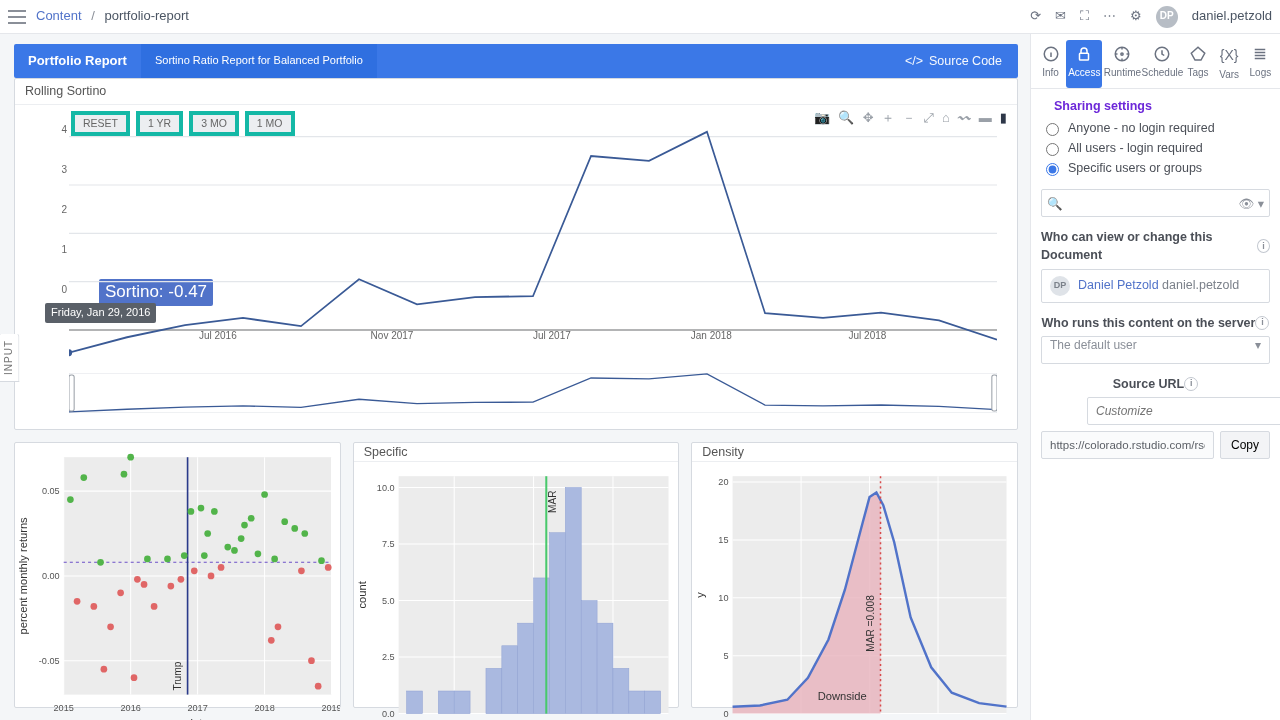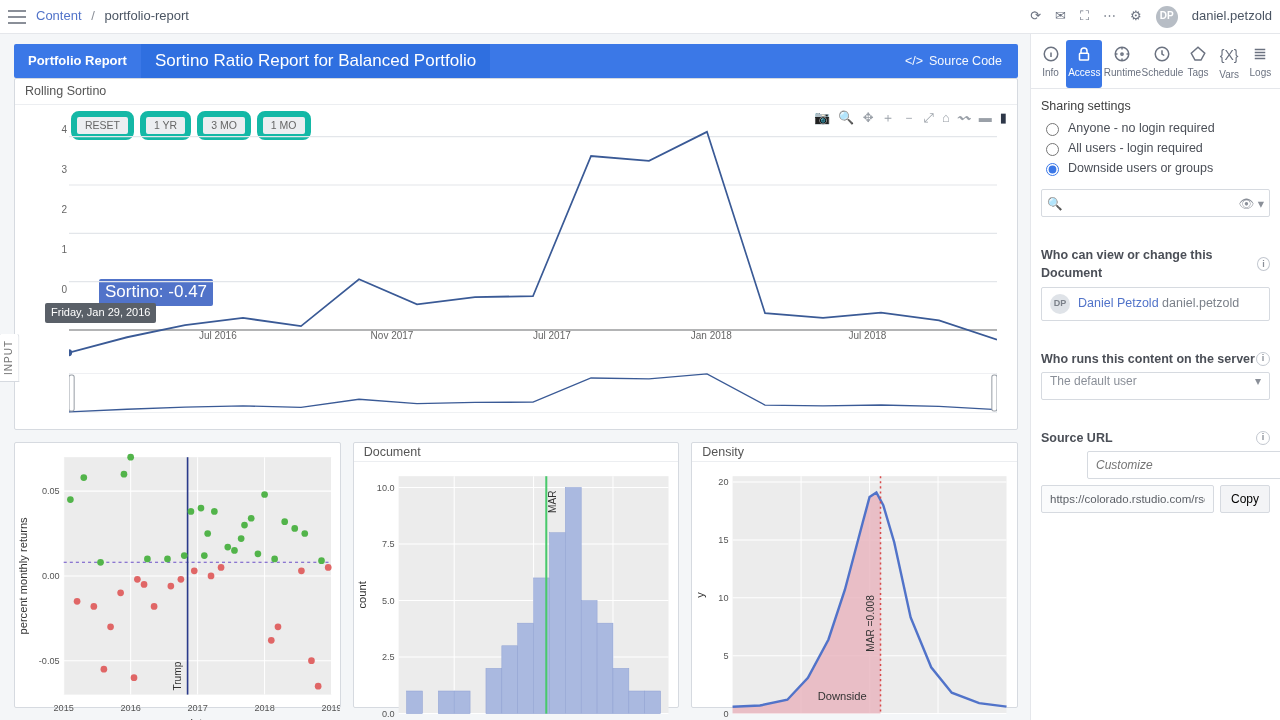--- a/index.html
+++ b/index.html
@@ -27,55 +27,55 @@
   .top-right .ic{cursor:pointer}
   .avatar{width:22px;height:22px;border-radius:50%;background:#b7bdc5;color:#fff;display:flex;align-items:center;justify-content:center;font-size:10px;font-weight:600}
   .user{color:#4b5563}
   
   .wrap{display:flex;height:calc(720px - 34px)}
   .left{flex:1;padding:10px 12px 12px 14px;overflow:hidden}
   .right{width:250px;border-left:1px solid #e5e7eb;background:#fff;padding:6px 10px 12px 10px;font-size:12.5px;color:#3a3f47}
   
   .bluebar{height:34px;border-radius:2px;overflow:hidden;display:flex;align-items:stretch;color:#fff;background:var(--blue)}
   .bluebar .title{display:flex;align-items:center;padding:16px 14px;font-weight:600}
-  .bluebar .subtitle{display:flex;align-items:center;padding:0 14px;background:var(--blue-dark);font-size:17px}
+  .bluebar .subtitle{display:flex;align-items:center;padding:0 14px;background:var(--blue-dark);font-size:11px}
   .bluebar .src{margin-left:auto;display:flex;align-items:center;padding:0 16px;gap:6px;font-size:12.5px;opacity:.95}
   
   .panel{background:#fff;border:1px solid var(--border);border-radius:2px}
   .panel .ph{height:26px;display:flex;align-items:center;padding:0 10px;border-bottom:1px solid #eceef1;color:#555;font-size:12.5px}
   .main{height:calc(100% - 34px);display:flex;flex-direction:column;gap:12px}
   .rolling{height:352px}
   .rolling .body{position:relative;height:calc(100% - 26px)}
   .pills{position:absolute;left:56px;top:6px;display:flex;gap:6px}
-  .pill{background:var(--pill-bg);border:6px solid #14b8a6;border-radius:8px;padding:1px 8px;font-size:10.5px;color:#666;cursor:pointer}
+  .pill{background:var(--pill-bg);border:4px solid #14b8a6;border-radius:0;padding:1px 8px;font-size:10.5px;color:#666;cursor:pointer}
   .plotly-tools{position:absolute;right:10px;top:4px;display:flex;gap:8px;color:#9aa0a8}
   .plotly-tools span{cursor:pointer;font-size:13px}
   .chart{position:absolute;left:54px;right:20px;top:22px;bottom:70px}
   .chart-mini{position:absolute;left:54px;right:20px;bottom:16px;height:40px}
   .tooltip-date{position:absolute;left:30px;top:198px;background:#5a6068;color:#fff;font-size:11px;border-radius:2px;padding:2px 6px}
   .tooltip-val{position:absolute;left:84px;top:174px;background:#5173c9;color:#fff;font-size:17px;border-radius:2px;padding:1px 6px}
   .bottom{display:flex;gap:12px;height:calc(100% - 352px - 12px)}
   .bottom .panel{flex:1;display:flex;flex-direction:column;min-width:0}
   .bottom .panel .pbody{position:relative;flex:1}
   svg{display:block}
   
   .rtabs{display:flex;justify-content:space-between;border-bottom:1px solid #e5e7eb;margin:0 -10px 8px -10px;padding:0 4px}
   .rtab{display:flex;flex-direction:column;align-items:center;gap:3px;padding:5px 2px;color:#6b7280;cursor:pointer;font-size:10px;width:40px}
   .rtab.active{background:#3b78e7;color:#fff;border-radius:3px}
   .rtab svg{width:18px;height:18px}
-  .sect-title{font-weight:400;color:#404040;margin:6px 0 4px 0}
+  .sect-title{font-weight:700;color:#6d28d9;margin:6px 0 4px 13px}
   .radio{display:flex;align-items:center;gap:6px;margin:2px 0;color:#4b4f57}
   .radio input{accent-color:#3b78e7}
   .search{position:relative;margin:12px 0 10px}
   .search input{width:100%;height:28px;border:1px solid var(--border);border-radius:2px;padding:0 26px 0 26px;font-size:12px}
   .search .mag{position:absolute;left:6px;top:6px;color:#8a8f98}
   .search .eye{position:absolute;right:6px;top:6px;color:#8a8f98}
   .card{border:1px solid var(--border);border-radius:2px;padding:6px 8px;display:flex;align-items:center;gap:8px}
   .mini-av{width:20px;height:20px;border-radius:50%;background:#dfe3e8;color:#7b818a;display:flex;align-items:center;justify-content:center;font-size:9px;font-weight:700}
-  .fieldlabel{font-weight:600;color:#4b4f57;margin:29px 0 4px;display:flex;align-items:center;justify-content:space-between}
+  .fieldlabel{font-weight:600;color:#4b4f57;margin:11px 0 4px;display:flex;align-items:center;justify-content:center}
   .info-badge{width:14px;height:14px;border:1px solid #c3c8d0;border-radius:50%;color:#8a8f98;font-size:9px;display:inline-flex;align-items:center;justify-content:center}
   .selectish{border:1px solid var(--border);border-radius:2px;height:28px;display:flex;align-items:flex-start;padding:0 8px;color:#8a8f98;font-size:12px;justify-content:space-between}
   .urlrow{display:flex;gap:6px;margin-top:6px}
   .urlrow input{flex:1;height:28px;border:1px solid var(--border);border-radius:2px;padding:0 8px;font-size:11.5px;color:#5b5f66;background:#fafbfc}
   .copybtn{height:28px;border:1px solid var(--border);border-radius:2px;background:#f3f4f6;padding:0 10px;font-size:12px;cursor:pointer}
   .input-tab{position:absolute;left:-1px;top:300px;writing-mode:vertical-rl;transform:rotate(180deg);font-size:10px;letter-spacing:1px;color:#777;background:#fff;border:1px solid var(--border);border-bottom:none;padding:6px 2px;border-radius:0 0 3px 3px}
   .leftwrap{position:relative}
 </style>
 </head>
 <body>
@@ -253,21 +253,21 @@
                 <circle cx="292.200000000003" cy="214.57142857142856" r="3.3" fill="#e06666"></circle>
                 <circle cx="298.799999999997" cy="239.64285714285714" r="3.3" fill="#e06666"></circle>
                 <circle cx="308.700000000003" cy="122.64285714285715" r="3.3" fill="#e06666"></circle>
                 <text x="180" y="280" font-size="11" fill="#333" text-anchor="middle">date</text>
                 <text x="12" y="131" font-size="11" fill="#333" text-anchor="middle" transform="rotate(-90 12 131)">percent monthly returns</text>
               </svg>
           </div>
         </div>
 
         <div class="panel">
-          <div class="ph">Document</div>
+          <div class="ph">Specific</div>
           <div class="pbody">
             <svg id="hisvg" width="100%" height="100%" viewBox="0 0 320 290" preserveAspectRatio="none">
                 <rect x="44" y="14" width="266" height="234" fill="#ececec"></rect>
                 <line x1="98.76470588235296" y1="14" x2="98.76470588235296" y2="248" stroke="#fff"></line>
                 <text x="98.76470588235296" y="264" font-size="9" fill="#555" text-anchor="middle">-0.05</text>
                 <line x1="177" y1="14" x2="177" y2="248" stroke="#fff"></line>
                 <text x="177" y="264" font-size="9" fill="#555" text-anchor="middle">0.00</text>
                 <line x1="255.23529411764704" y1="14" x2="255.23529411764704" y2="248" stroke="#fff"></line>
                 <text x="255.23529411764704" y="264" font-size="9" fill="#555" text-anchor="middle">0.05</text>
                 <line x1="44" y1="248" x2="310" y2="248" stroke="#fff"></line>
@@ -391,21 +391,21 @@
     <label class="radio">
         <input type="radio" name="sh" style="">
         <span>Anyone - no login required</span>
       </label>
     <label class="radio">
         <input type="radio" name="sh" style="">
         <span>All users - login required</span>
       </label>
     <label class="radio">
         <input type="radio" name="sh" checked="" style="">
-        <span>Downside users or groups</span>
+        <span>Specific users or groups</span>
       </label>
 
     <div class="search">
       <span class="mag">🔍</span>
       <input type="text" style="">
       <span class="eye">👁 ▾</span>
     </div>
 
     <div class="fieldlabel">
       <span>Who can view or change this Document</span>

